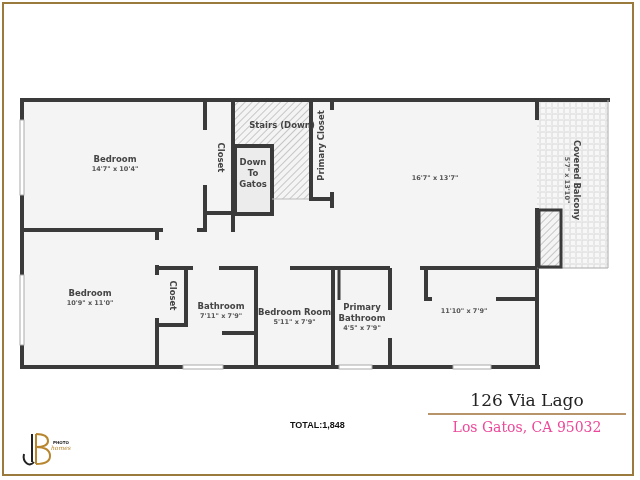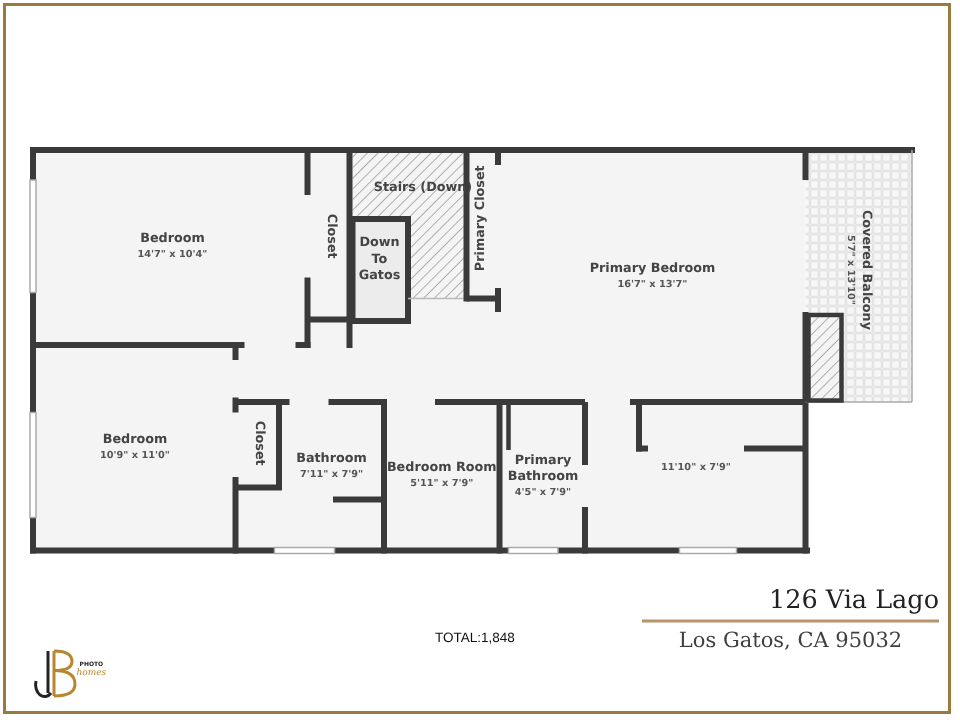--- a/index.html
+++ b/index.html
@@ -4,24 +4,24 @@
 <style>
   html,body{margin:0;padding:0;background:#fff;}
   body{width:640px;height:480px;position:relative;overflow:hidden;font-family:"DejaVu Sans",sans-serif;}
   .frame{position:absolute;left:2px;top:2px;width:632px;height:474px;border:2px solid #9b7a3e;box-sizing:border-box;}
   svg.plan{position:absolute;left:0;top:0;}
   .lbl{position:absolute;color:#444;text-align:center;font-weight:bold;white-space:nowrap;}
   .lbl .n{font-size:8.5px;line-height:11px;display:block;}
   .lbl .d{font-size:6.5px;font-weight:bold;line-height:9px;display:block;color:#555;}
   .vert{transform:rotate(90deg);transform-origin:center;}
   .vertl{transform:rotate(-90deg);transform-origin:center;}
-  .addr1{position:absolute;left:428px;top:390px;width:198px;text-align:right;font-family:"DejaVu Serif",serif;font-size:17px;color:#222;}
+  .addr1{position:absolute;left:428px;top:390px;width:198px;text-align:center;font-family:"DejaVu Serif",serif;font-size:17px;color:#222;}
   .rule{position:absolute;left:428px;top:413px;width:198px;height:2px;background:#b8946a;}
-  .addr2{position:absolute;left:428px;top:419px;width:198px;text-align:center;font-family:"DejaVu Serif",serif;font-size:14px;color:#404040;}
-  .total{position:absolute;left:290px;top:420px;font-family:"Liberation Sans",sans-serif;font-weight:normal;font-size:9px;color:#111;}
+  .addr2{position:absolute;left:428px;top:419px;width:198px;text-align:center;font-family:"DejaVu Serif",serif;font-size:14px;color:#ec4899;}
+  .total{position:absolute;left:290px;top:420px;font-family:"Liberation Sans",sans-serif;font-weight:bold;font-size:9px;color:#111;}
   .logo{position:absolute;left:16px;top:432px;width:60px;height:34px;}
 </style>
 </head>
 <body>
 
 <div class="frame"></div>
 
 <svg class="plan" width="640" height="480">
   <defs>
     <pattern id="hatch" width="5" height="5" patternUnits="userSpaceOnUse" patternTransform="rotate(45)">
@@ -113,21 +113,20 @@
 </div>
 <div class="lbl" style="left:235px;top:157px;width:36px">
   <span class="n">Down</span>
   <span class="n">To</span>
   <span class="n">Gatos</span>
 </div>
 <div class="lbl vertl" style="left:281px;top:140px;width:80px">
   <span class="n">Primary Closet</span>
 </div>
 <div class="lbl" style="left:375px;top:174px;width:120px">
-  <span class="n">Primary Bedroom</span>
   <span class="d">16'7" x 13'7"</span>
 </div>
 <div class="lbl vert" style="left:522px;top:170px;width:100px">
   <span class="n">Covered Balcony</span>
   <span class="d">5'7" x 13'10"</span>
 </div>
 <div class="lbl" style="left:40px;top:288px;width:100px">
   <span class="n">Bedroom</span>
   <span class="d">10'9" x 11'0"</span>
 </div>

